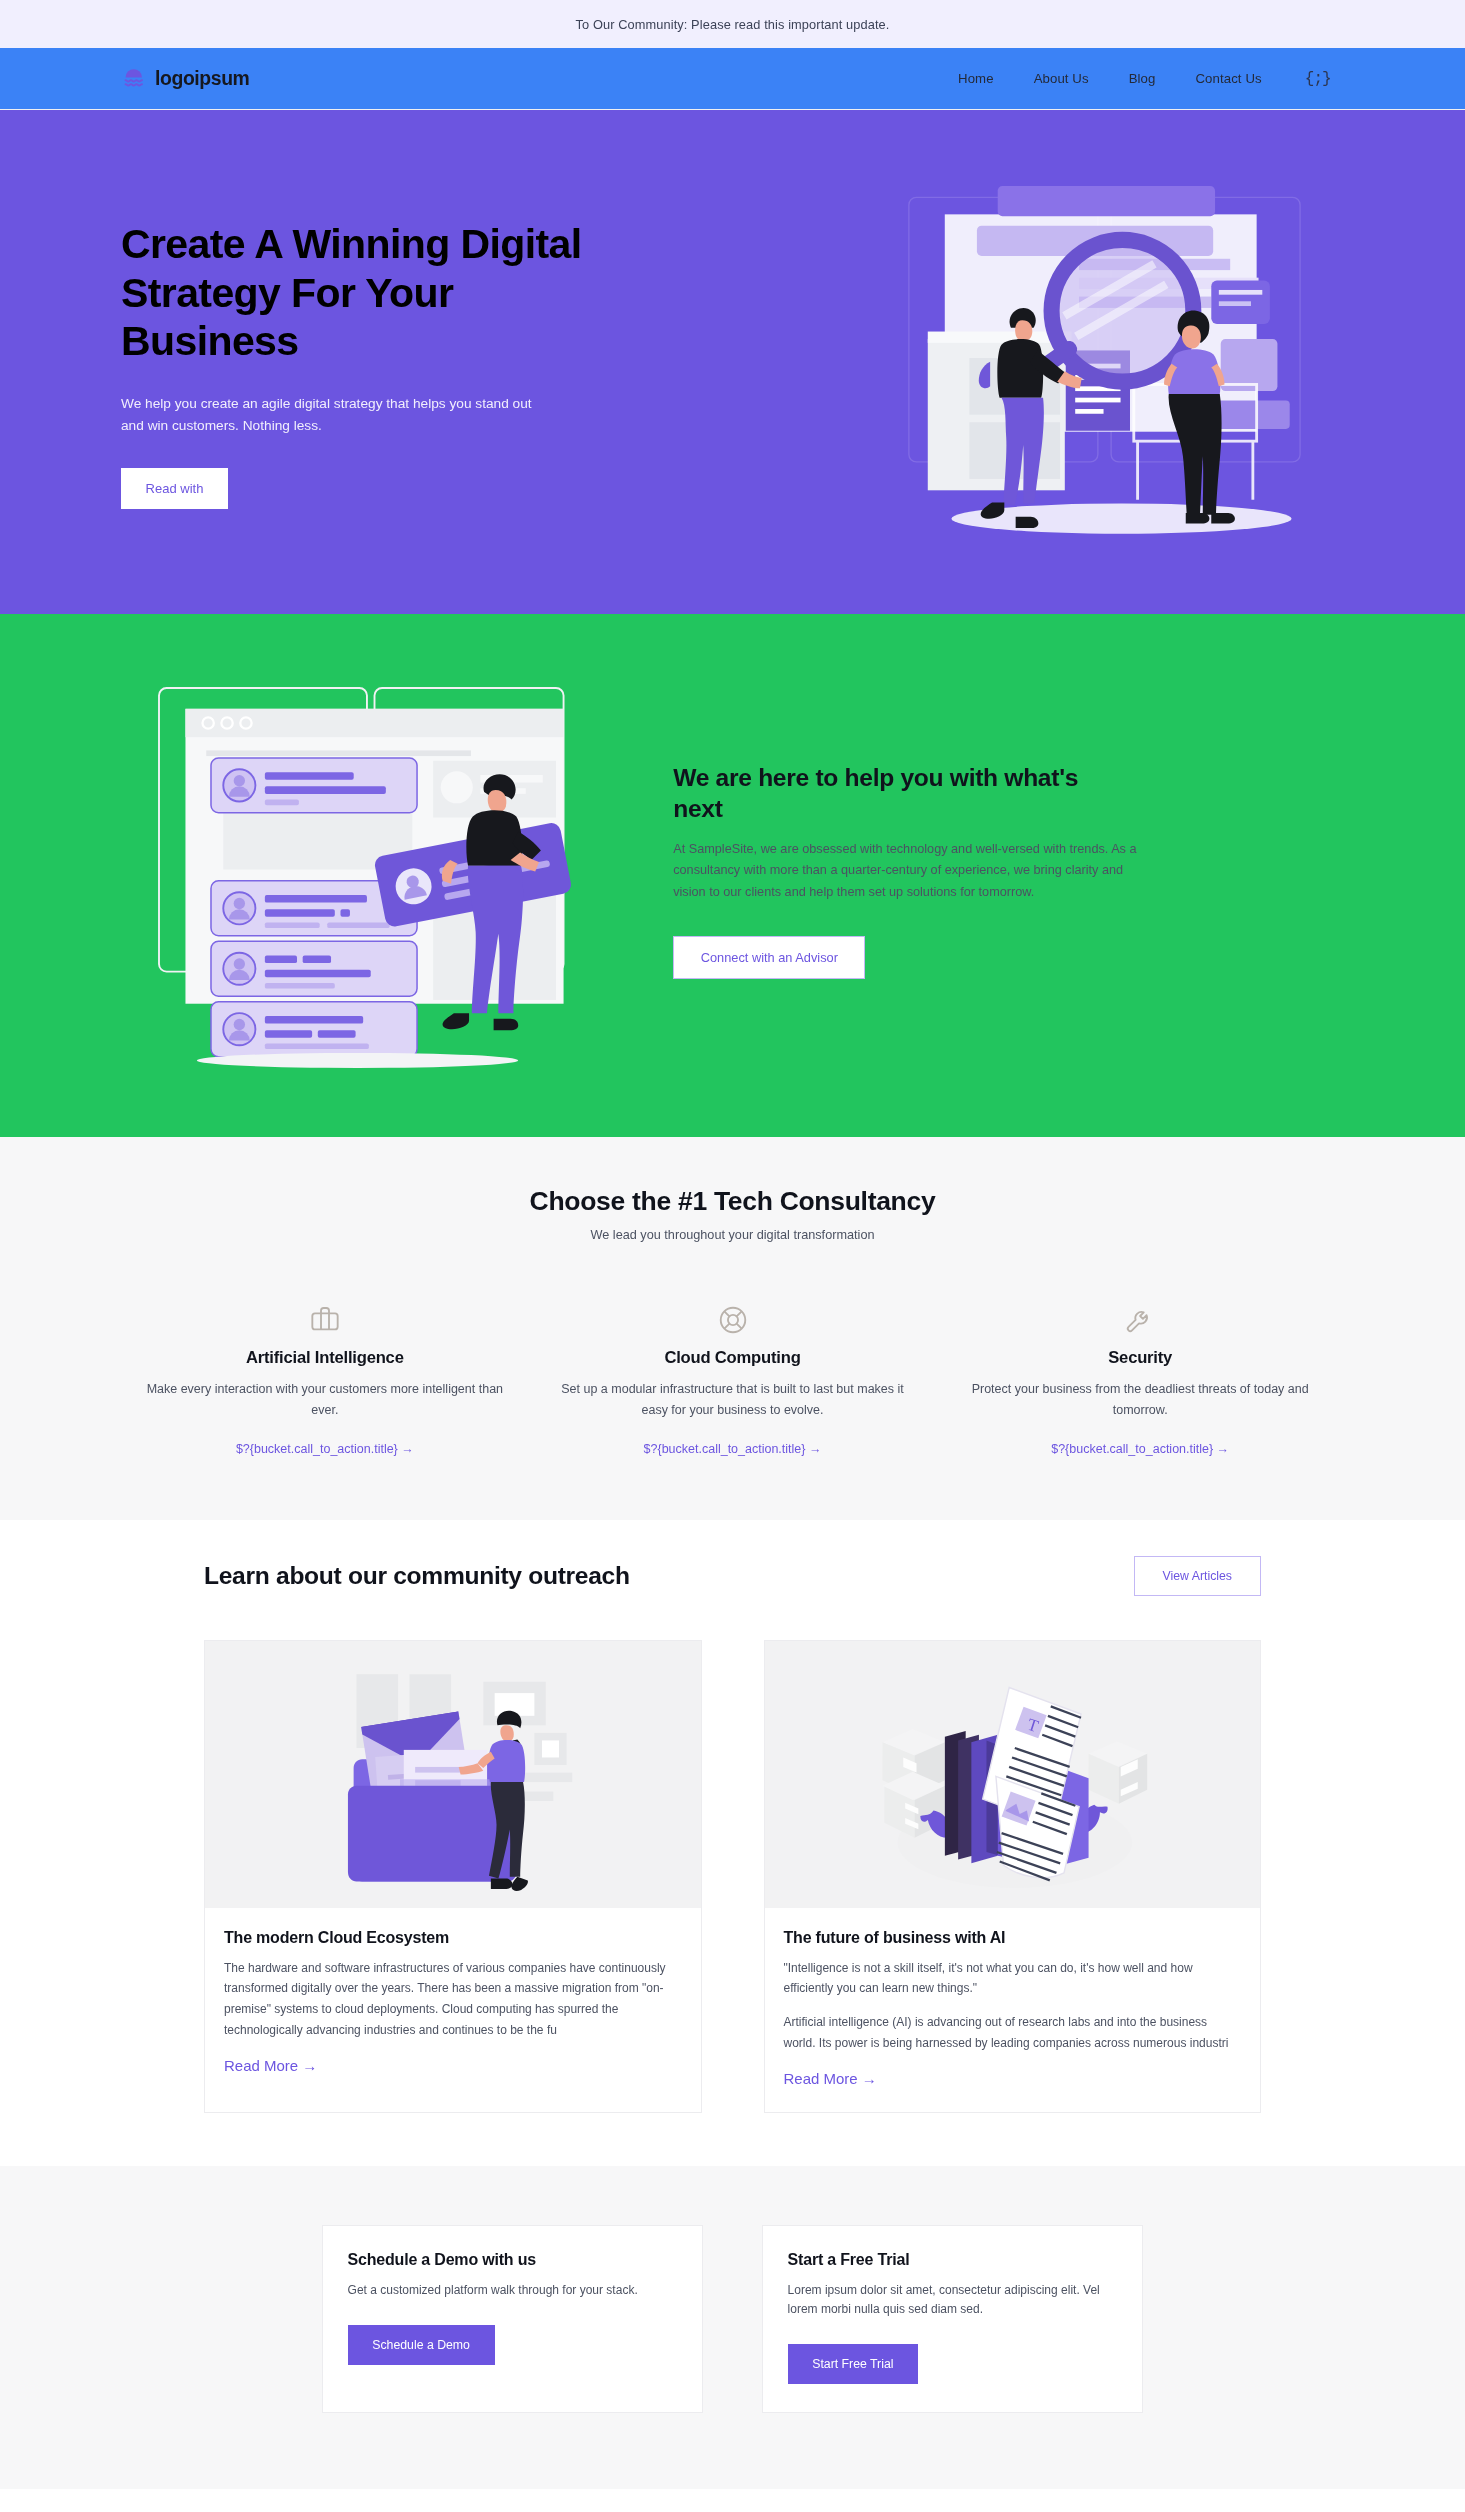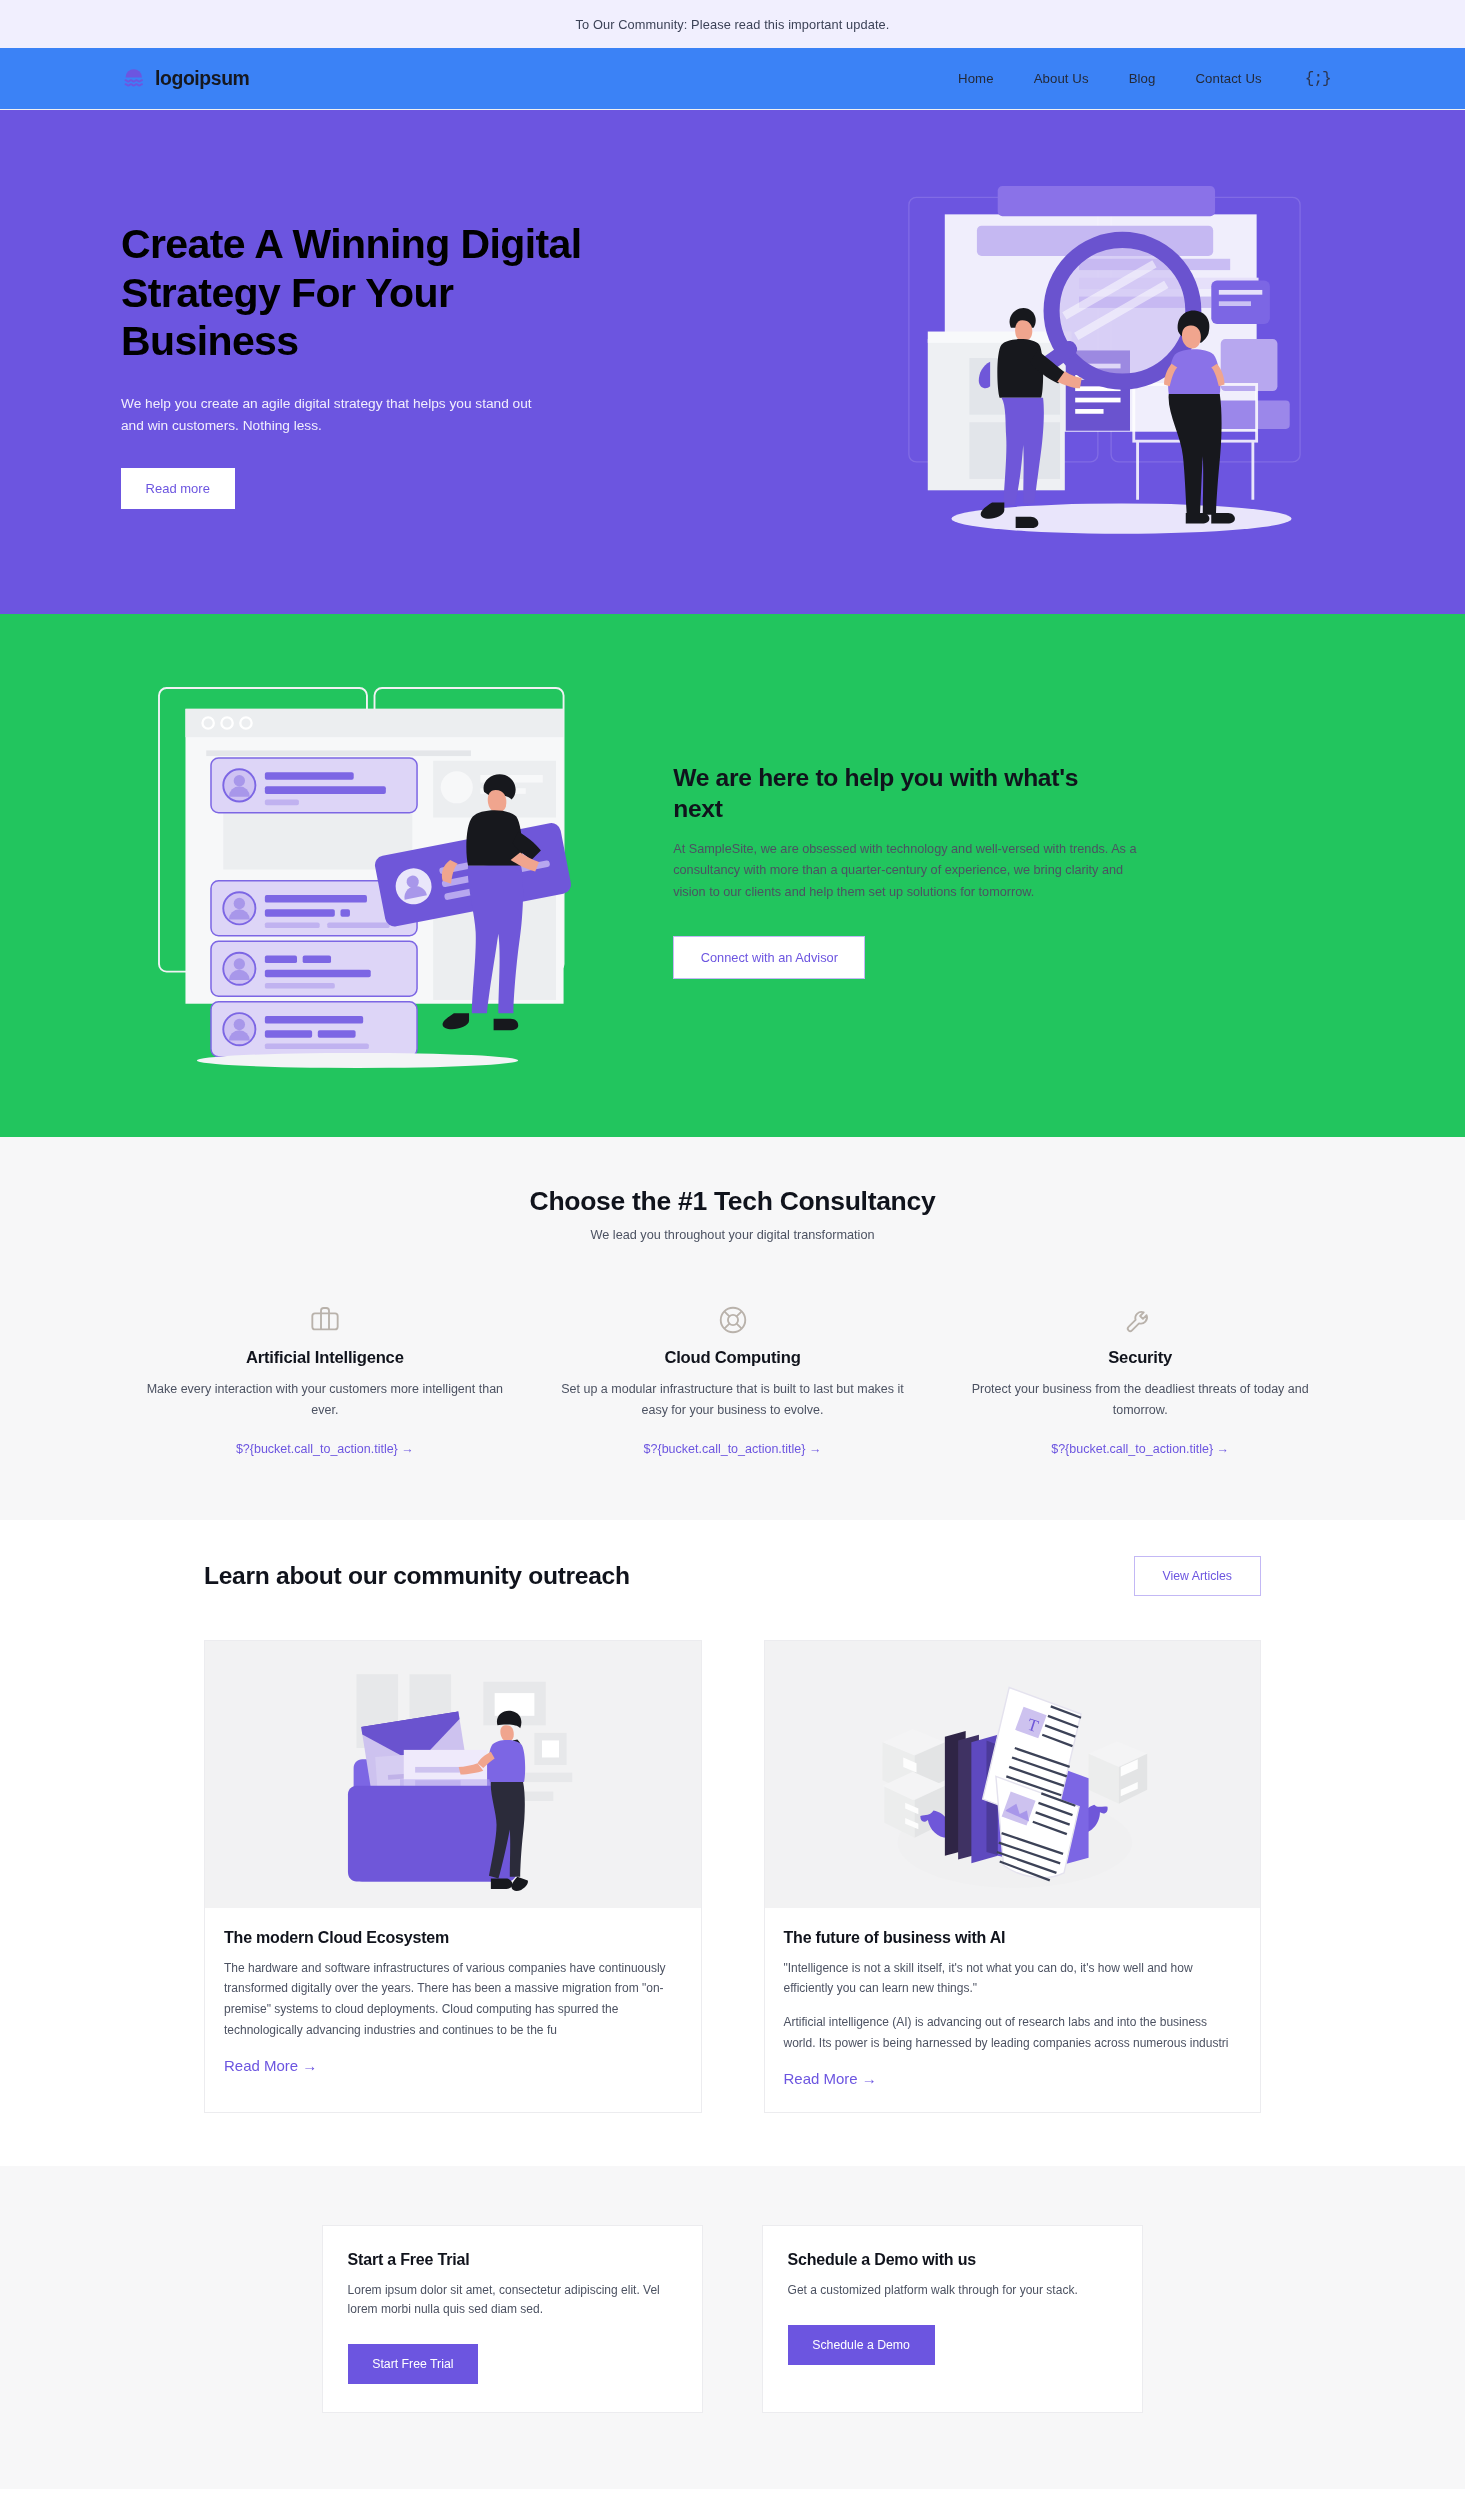--- a/index.html
+++ b/index.html
@@ -319,21 +319,21 @@
       <a href="#">Blog</a>
       <a href="#">Contact Us</a>
       <span class="nav-code">{;}</span>
     </div>
   </div>
 
   <div class="hero">
     <div class="hero-left">
       <div class="hero-h1">Create A Winning Digital Strategy For Your Business</div>
       <div class="hero-sub">We help you create an agile digital strategy that helps you stand out and win customers. Nothing less.</div>
-      <button class="btn-white">Read more</button>
+      <button class="btn-white">Read with</button>
     </div>
     <div class="hero-art">
       <svg width="445" height="378" viewBox="0 0 470 400">
         <g opacity=".45" fill="none" stroke="#9b87ea" stroke-width="1.4">
           <rect x="10" y="30" width="200" height="280" rx="8"></rect>
           <rect x="224" y="30" width="200" height="280" rx="8"></rect>
         </g>
         <rect x="48" y="48" width="330" height="230" fill="#ffffff" opacity=".9"></rect>
         <rect x="104" y="18" width="230" height="32" rx="5" fill="#8a72e8"></rect>
         <rect x="82" y="60" width="250" height="32" rx="5" fill="#c5b8f2"></rect>
@@ -696,29 +696,29 @@
           <p>Artificial intelligence (AI) is advancing out of research labs and into the business world. Its power is being harnessed by leading companies across numerous industri</p>
           <a href="#">Read More →</a>
         </div>
       </div>
 
     </div>
   </div>
 
   <div class="cta-wrap">
     <div class="cta-card">
+      <h3>Schedule a Demo with us</h3>
+      <p>Get a customized platform walk through for your stack.</p>
+      <button class="btn-purple">Schedule a Demo</button>
+    </div>
+    <div class="cta-card">
       <h3>Start a Free Trial</h3>
       <p>Lorem ipsum dolor sit amet, consectetur adipiscing elit. Vel lorem morbi nulla quis sed diam sed.</p>
       <button class="btn-purple">Start Free Trial</button>
     </div>
-    <div class="cta-card">
-      <h3>Schedule a Demo with us</h3>
-      <p>Get a customized platform walk through for your stack.</p>
-      <button class="btn-purple">Schedule a Demo</button>
-    </div>
   </div>
 
   <div class="footer">
     
 
     
 
     
   </div>
 

